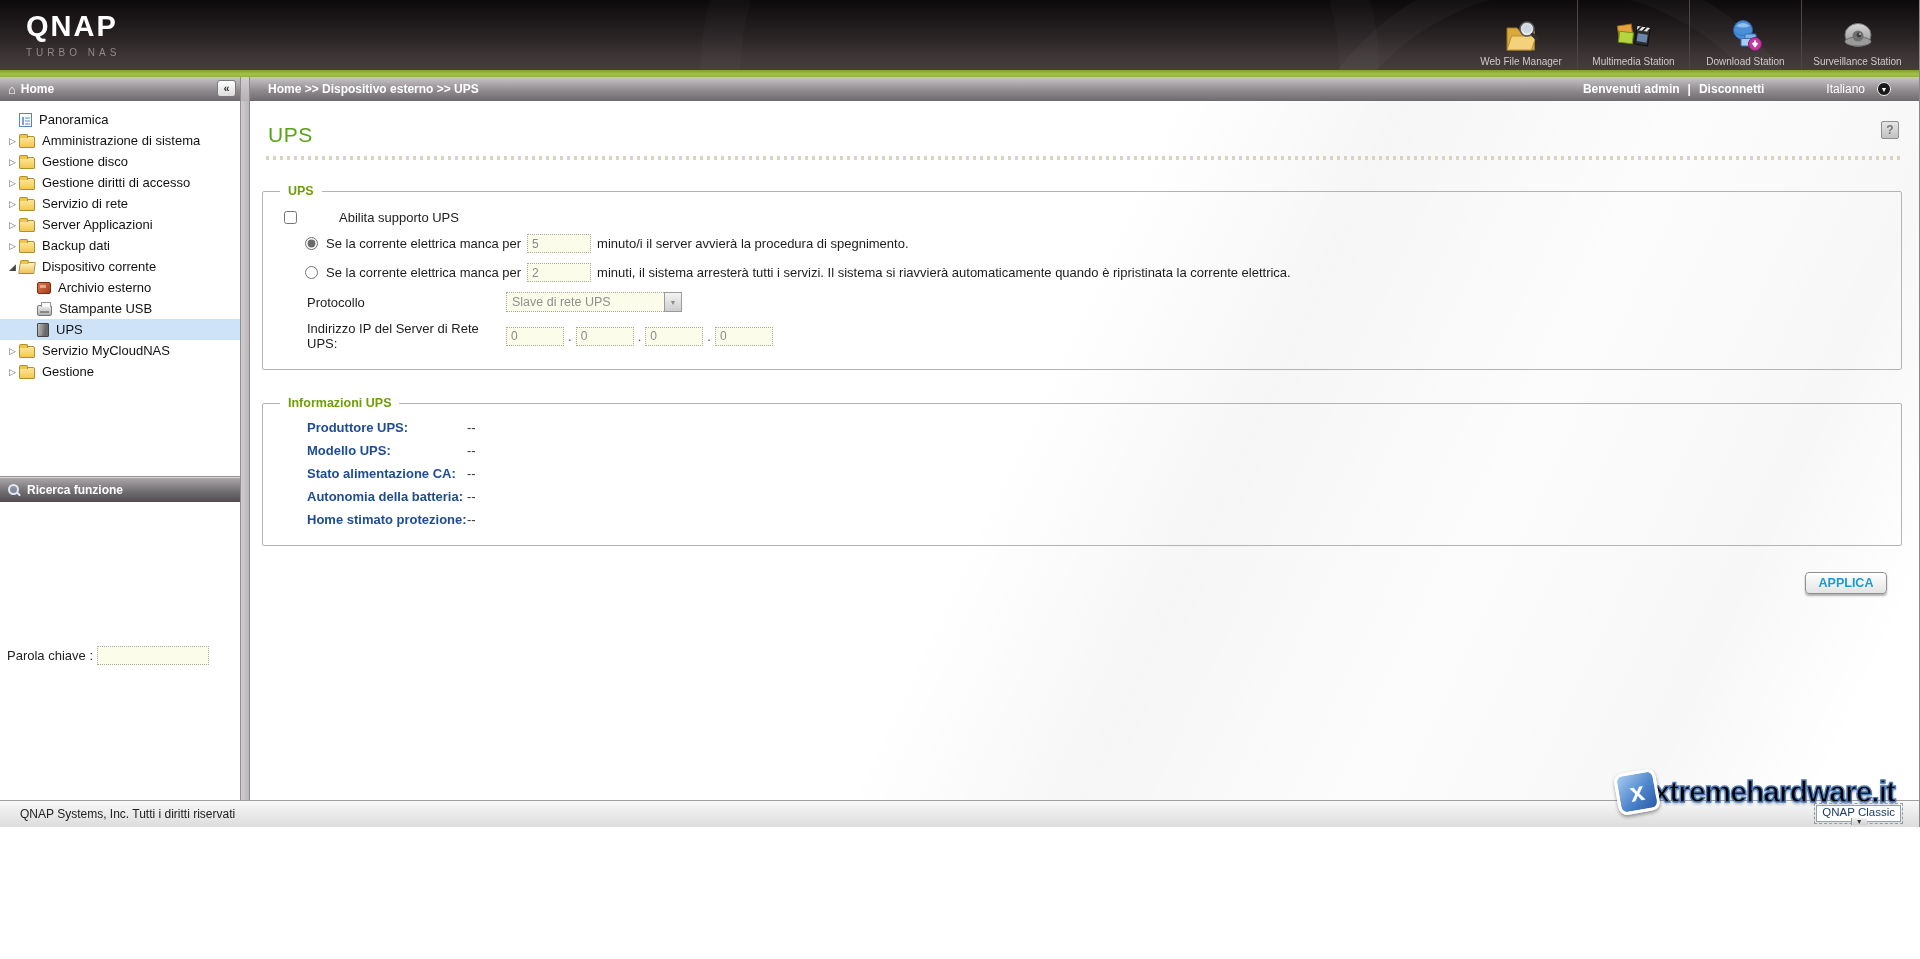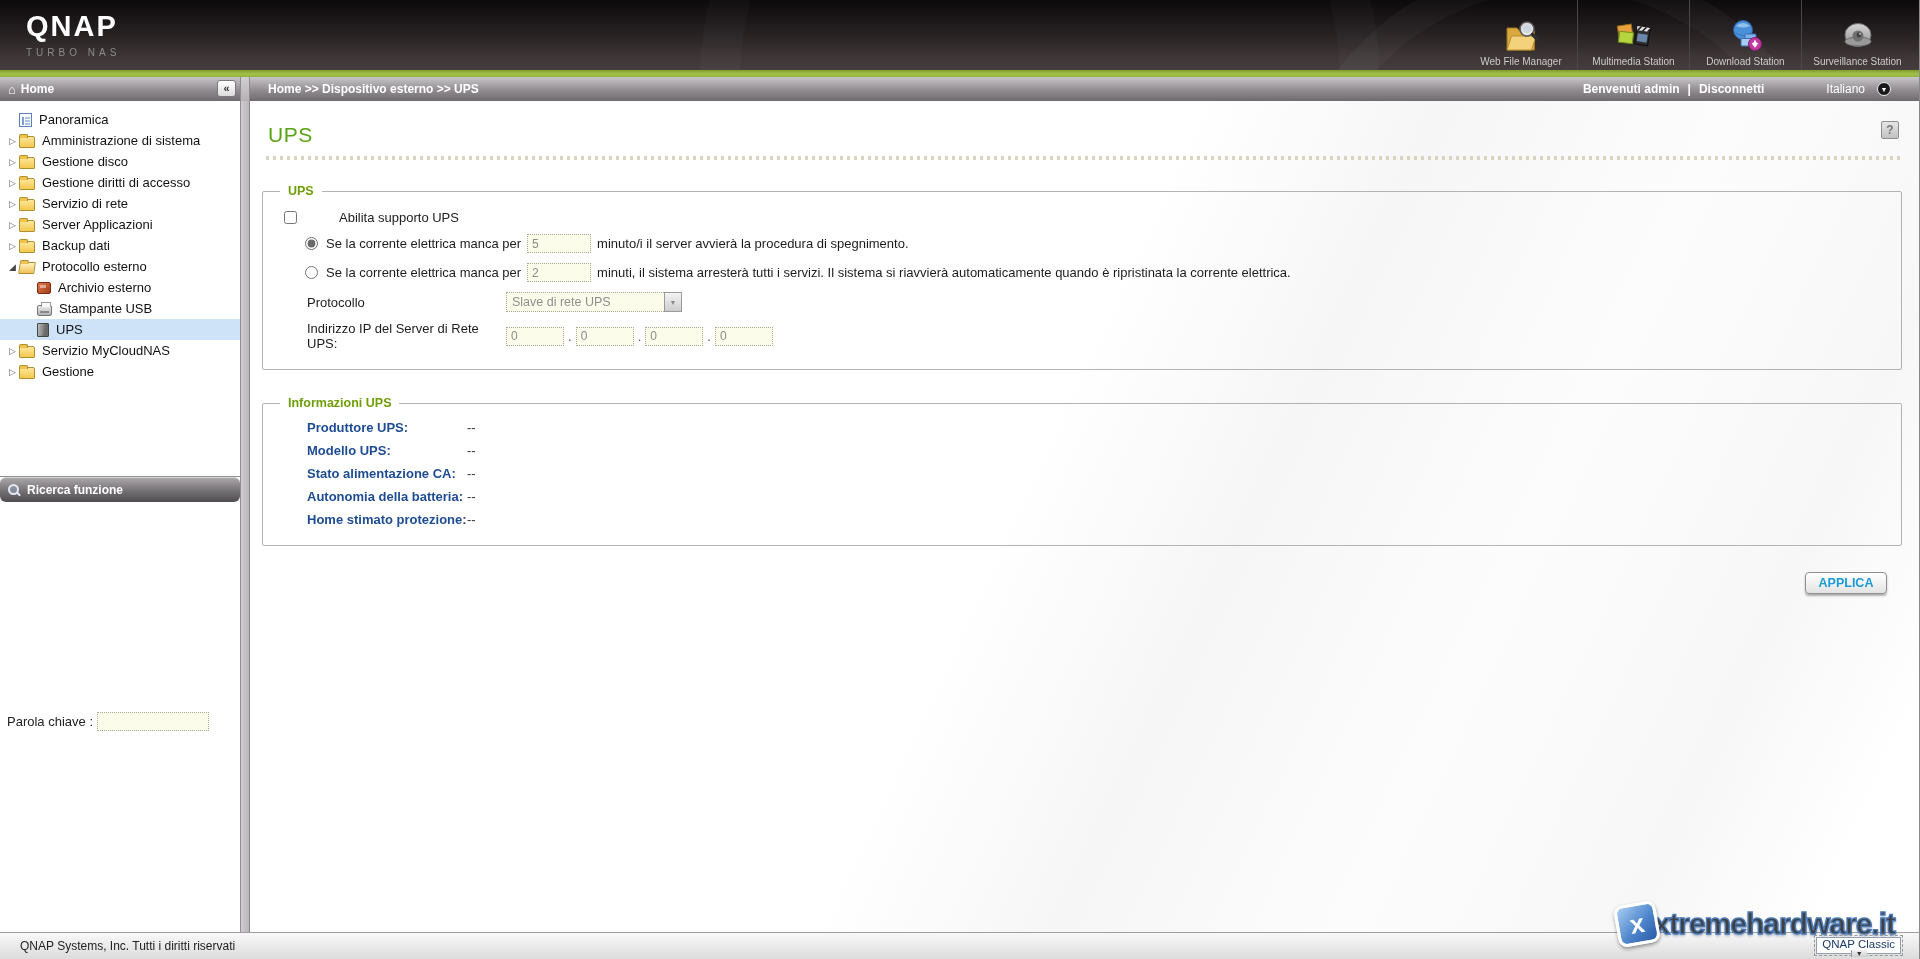--- a/index.html
+++ b/index.html
@@ -1,18 +1,18 @@
 <!DOCTYPE html>
 <html style="--accent_green: #97b23b; --title_green: #58a414; --legend_green: #6f9e05; --info_label_blue: #1e4c93; --apply_blue: #1a9bd7; --selected_row: #cfe3f8; --input_bg: #fcfceb;"><head>
 <meta charset="utf-8">
 <style>
   * { margin:0; padding:0; box-sizing:border-box; }
   html,body { width:1920px; height:959px; overflow:hidden; }
   body { font-family:"Liberation Sans", sans-serif; font-size:13px; color:#222; background:#fff; }
-  .screen { position:relative; width:1920px; height:959px; display:flex; flex-direction:column; border-right:1px solid #8a8a8a; }
+  .screen { position:relative; width:1920px; height:827px; display:flex; flex-direction:column; border-right:1px solid #8a8a8a; }
 
   
   .tophdr { position:relative; height:70px; background:linear-gradient(#0d0a0b,#241f20 45%,#3d3536 80%,#453c3e); display:flex; justify-content:space-between; overflow:hidden; }
   .tophdr::before { content:""; position:absolute; left:700px; top:-260px; width:600px; height:600px; border-radius:50%; border:40px solid rgba(255,255,255,0.025); }
   .tophdr::after { content:""; position:absolute; left:1280px; top:-40px; width:500px; height:500px; border-radius:50%; border:30px solid rgba(255,255,255,0.03); }
   .logoblk { padding:10px 0 0 26px; position:relative; z-index:2; }
   .logo-main { color:#fff; font-size:29px; font-weight:bold; letter-spacing:2px; font-stretch:expanded; }
   .logo-sub { margin-top:4px; color:#8f8a8b; font-size:10px; letter-spacing:4px; text-transform:uppercase; }
   .stations { display:flex; align-items:stretch; position:relative; z-index:2; margin-right:6px; }
   .station { width:112px; display:flex; flex-direction:column; align-items:center; justify-content:flex-end; padding-bottom:3px; cursor:pointer; }
@@ -66,21 +66,21 @@
   .ic-folder-open::before { content:""; position:absolute; top:-3px; left:-1px; width:7px; height:3px; background:#eec255; border:1px solid #b08f2e; border-bottom:none; border-radius:2px 2px 0 0; }
   .ic-ext { width:14px; height:12px; background:linear-gradient(135deg,#e07a4e,#a03c1a); border:1px solid #7c2a10; border-radius:2px; }
   .ic-ext::before { content:""; position:absolute; left:2px; top:2px; width:6px; height:3px; background:rgba(255,255,255,0.45); }
   .ic-printer { width:15px; height:11px; background:linear-gradient(#ececec,#b2b2b2); border:1px solid #767676; border-radius:2px; margin-top:3px; }
   .ic-printer::before { content:""; position:absolute; top:-4px; left:3px; width:8px; height:4px; background:#fafafa; border:1px solid #999; border-bottom:none; }
   .ic-printer::after { content:""; position:absolute; left:2px; bottom:2px; width:9px; height:2px; background:#8a8a8a; }
   .ic-ups { width:12px; height:14px; background:linear-gradient(100deg,#c2c2c2,#6a6a6a 70%); border:1px solid #454545; border-radius:1px; }
   .ic-ups::before { content:""; position:absolute; left:2px; top:2px; width:2px; height:9px; background:#9a9a9a; }
 
   
-  .search-head { height:25px; background:linear-gradient(#aaa6aa,#737073 55%,#504c50); border-top:1px solid #d8d8d8; display:flex; align-items:center; padding-left:8px; color:#fff; font-weight:bold; font-size:12px;border-radius:6px; }
+  .search-head { height:25px; background:linear-gradient(#aaa6aa,#737073 55%,#504c50); border-top:1px solid #d8d8d8; display:flex; align-items:center; padding-left:8px; color:#fff; font-weight:bold; font-size:12px; }
   .mag { width:12px; height:12px; position:relative; margin-right:7px; flex:none; }
   .mag::before { content:""; position:absolute; top:0; left:0; width:7px; height:7px; border:2px solid #e4e9f2; border-radius:50%; background:rgba(160,190,230,0.35); }
   .mag::after { content:""; position:absolute; left:8px; top:9px; width:5px; height:2px; background:#e4e9f2; transform:rotate(45deg); border-radius:1px; }
   .search-body { flex:1; padding:9px 6px 0 7px; background:#fff; display:flex; align-items:center; }
   .search-body label { font-size:13px; color:#222; margin-right:4px; white-space:nowrap; }
 
   .yfield { background:var(--input_bg,#fcfceb); border:1px dotted #a8a894; color:#8a8a8a; font-size:12px; height:19px; padding:0 4px; font-family:"Liberation Sans",sans-serif; }
   .kw { width:112px; }
 
   
@@ -112,21 +112,21 @@
   .info-value { color:#333; font-size:13px; }
 
   .apply-row { text-align:right; padding:26px 32px 0 0; }
   .apply-btn { display:inline-block; min-width:82px; height:22px; line-height:20px; text-align:center; background:linear-gradient(#ffffff,#f0f0f0 55%,#e3e3e3); border:1px solid #8f8f8f; border-radius:4px; color:var(--apply_blue,#1a9bd7); font-weight:bold; font-size:12.5px; padding:0 10px; box-shadow:0 2px 2px rgba(0,0,0,0.3), inset 0 1px 0 #fff; cursor:pointer; }
 
   
   .footer { height:27px; background:linear-gradient(#f8f8f8,#dcdcdc); border-top:1px solid #9f9f9f; display:flex; align-items:center; padding-left:20px; font-size:12px; color:#222; position:relative; z-index:3; }
 
   .watermark { position:absolute; right:24px; bottom:14px; display:flex; align-items:center; z-index:6; pointer-events:none; }
   .wm-icon { width:42px; height:42px; border-radius:9px; background:linear-gradient(140deg,#a8cdf2,#4f86cc 55%,#2a5aa8); border:3px solid #fff; box-shadow:0 2px 4px rgba(0,0,0,0.4); transform:rotate(-10deg); display:flex; align-items:center; justify-content:center; color:#fff; font-size:26px; font-weight:bold; margin-right:-4px; }
-  .wm-text { font-size:30px; font-weight:bold; color:#404040; -webkit-text-stroke:1.4px #4a7ab8; text-shadow:0 2px 3px rgba(40,70,120,0.45); letter-spacing:-1px; }
+  .wm-text { font-size:30px; font-weight:bold; color:#000000; -webkit-text-stroke:1.4px #4a7ab8; text-shadow:0 2px 3px rgba(40,70,120,0.45); letter-spacing:-1px; }
 
   .theme-sel { position:absolute; right:16px; bottom:3px; z-index:7; display:flex; align-items:center; border:1px dashed #9a9a9a; padding:1px; background:transparent; }
   .theme-box { display:flex; align-items:center; background:#fff; border:1px solid #8f9fb0; height:17px;flex-direction:column; }
   .theme-text { padding:0 5px; font-size:11.5px; color:#1a3a6b; white-space:nowrap; }
   .theme-arr { width:16px; height:15px; background:linear-gradient(#f2f2f2,#cfcfcf); border-left:1px solid #9a9a9a; color:#333; font-size:7px; display:flex; align-items:center; justify-content:center; cursor:pointer; }
 </style>
 </head>
 <body>
 
 <div class="screen">
@@ -255,21 +255,21 @@
           <span class="tlabel">Server Applicazioni</span>
         </div>
         <div class="trow">
           <span class="tw c"></span>
           <span class="ticon ic-folder"></span>
           <span class="tlabel">Backup dati</span>
         </div>
         <div class="trow">
           <span class="tw e"></span>
           <span class="ticon ic-folder-open"></span>
-          <span class="tlabel">Protocollo esterno</span>
+          <span class="tlabel">Dispositivo corrente</span>
         </div>
         <div class="trow child">
           <span class="ticon ic-ext"></span>
           <span class="tlabel">Archivio esterno</span>
         </div>
         <div class="trow child">
           <span class="ticon ic-printer"></span>
           <span class="tlabel">Stampante USB</span>
         </div>
         <div class="trow child sel">

